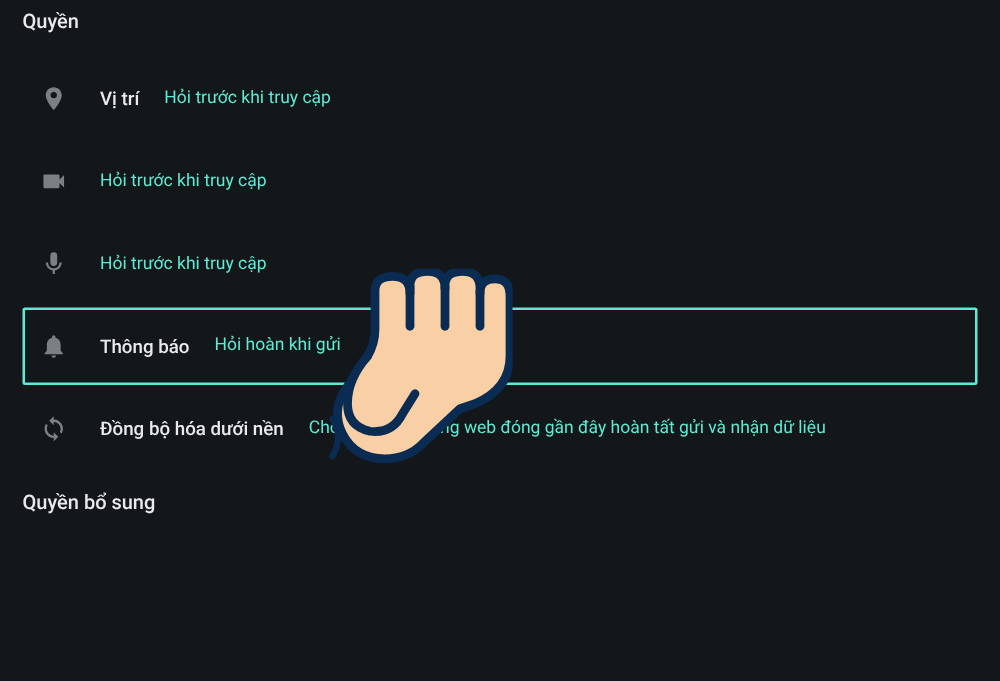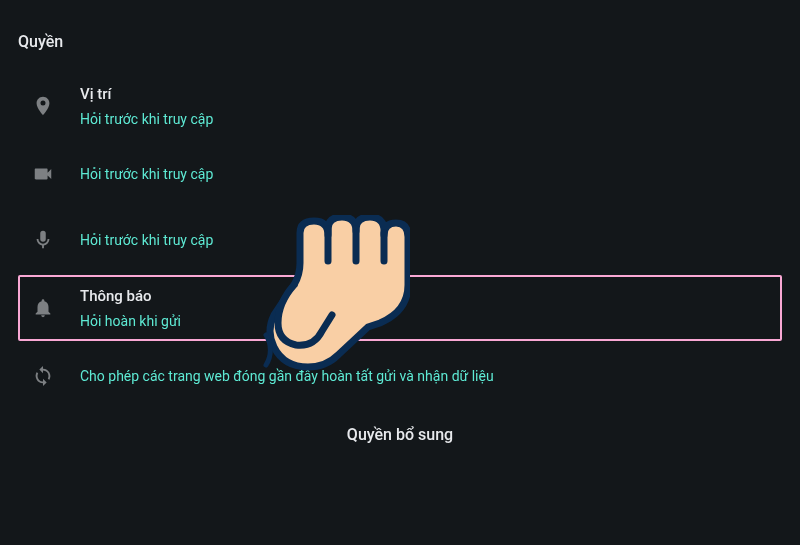--- a/index.html
+++ b/index.html
@@ -5,72 +5,70 @@
   * { margin: 0; padding: 0; box-sizing: border-box; }
   html, body { width: 800px; height: 545px; overflow: hidden; }
   body {
     background: #13171a;
     font-family: "Roboto", "Helvetica Neue", Arial, sans-serif;
     color: #e8eaed;
     position: relative;
   }
 
   .page {
-    padding: 32px 18px 0 18px;
+    padding: 7px 18px 0 18px;
     width: 100%;
     height: 100%;
   }
 
   .section-header {
     font-size: 16px;
     font-weight: 500;
     color: #e8eaed;
     margin-bottom: 22px;
     padding-left: 0px;
   }
 
   .section-header.secondary {
     margin-top: 18px;
-    text-align: center;
   }
 
   .perm-row {
     display: flex;
     align-items: center;
     padding: 12px 10px 12px 6px;
     cursor: pointer;
     border-radius: 2px;
     position: relative;
     margin-bottom: 4px;
   }
 
   .perm-row.highlighted {
-    border: 2px solid #f9a8d4;
+    border: 2px solid #5eead4;
     padding: 10px 8px 10px 4px; 
   }
 
   .perm-icon {
     width: 38px;
     height: 38px;
     display: flex;
     align-items: center;
     justify-content: center;
     flex: 0 0 38px;
     margin-right: 18px;
   }
   .perm-icon svg {
     width: 22px;
     height: 22px;
     fill: #7d8083;
   }
 
   .perm-text {
     display: flex;
-    flex-direction: column;
-    gap: 8px;
+    gap: 20px;
   }
   .perm-title {
     font-size: 15px;
     font-weight: 500;
     color: #e8eaed;
   }
   .perm-sub {
     font-size: 14px;
     color: #5eead4;
   }
@@ -139,20 +137,21 @@
     </div>
   </div>
 
   <div class="perm-row">
     <span class="perm-icon">
       <svg viewBox="0 0 24 24">
           <path d="M12 4V1L8 5l4 4V6a6 6 0 0 1 6 6c0 1-.25 1.97-.7 2.8l1.46 1.46A8 8 0 0 0 12 4zm0 14a6 6 0 0 1-6-6c0-1 .25-1.97.7-2.8L5.24 7.74A8 8 0 0 0 12 20v3l4-4-4-4v3z"></path>
         </svg>
     </span>
     <div class="perm-text">
+      <span class="perm-title">Đồng bộ hóa dưới nền</span>
       <span class="perm-sub">Cho phép các trang web đóng gần đây hoàn tất gửi và nhận dữ liệu</span>
     </div>
   </div>
 
   <div class="section-header secondary">Quyền bổ sung</div>
 
 </div>
 
 <div class="pointer-hand">
   <svg viewBox="0 0 150 170">

